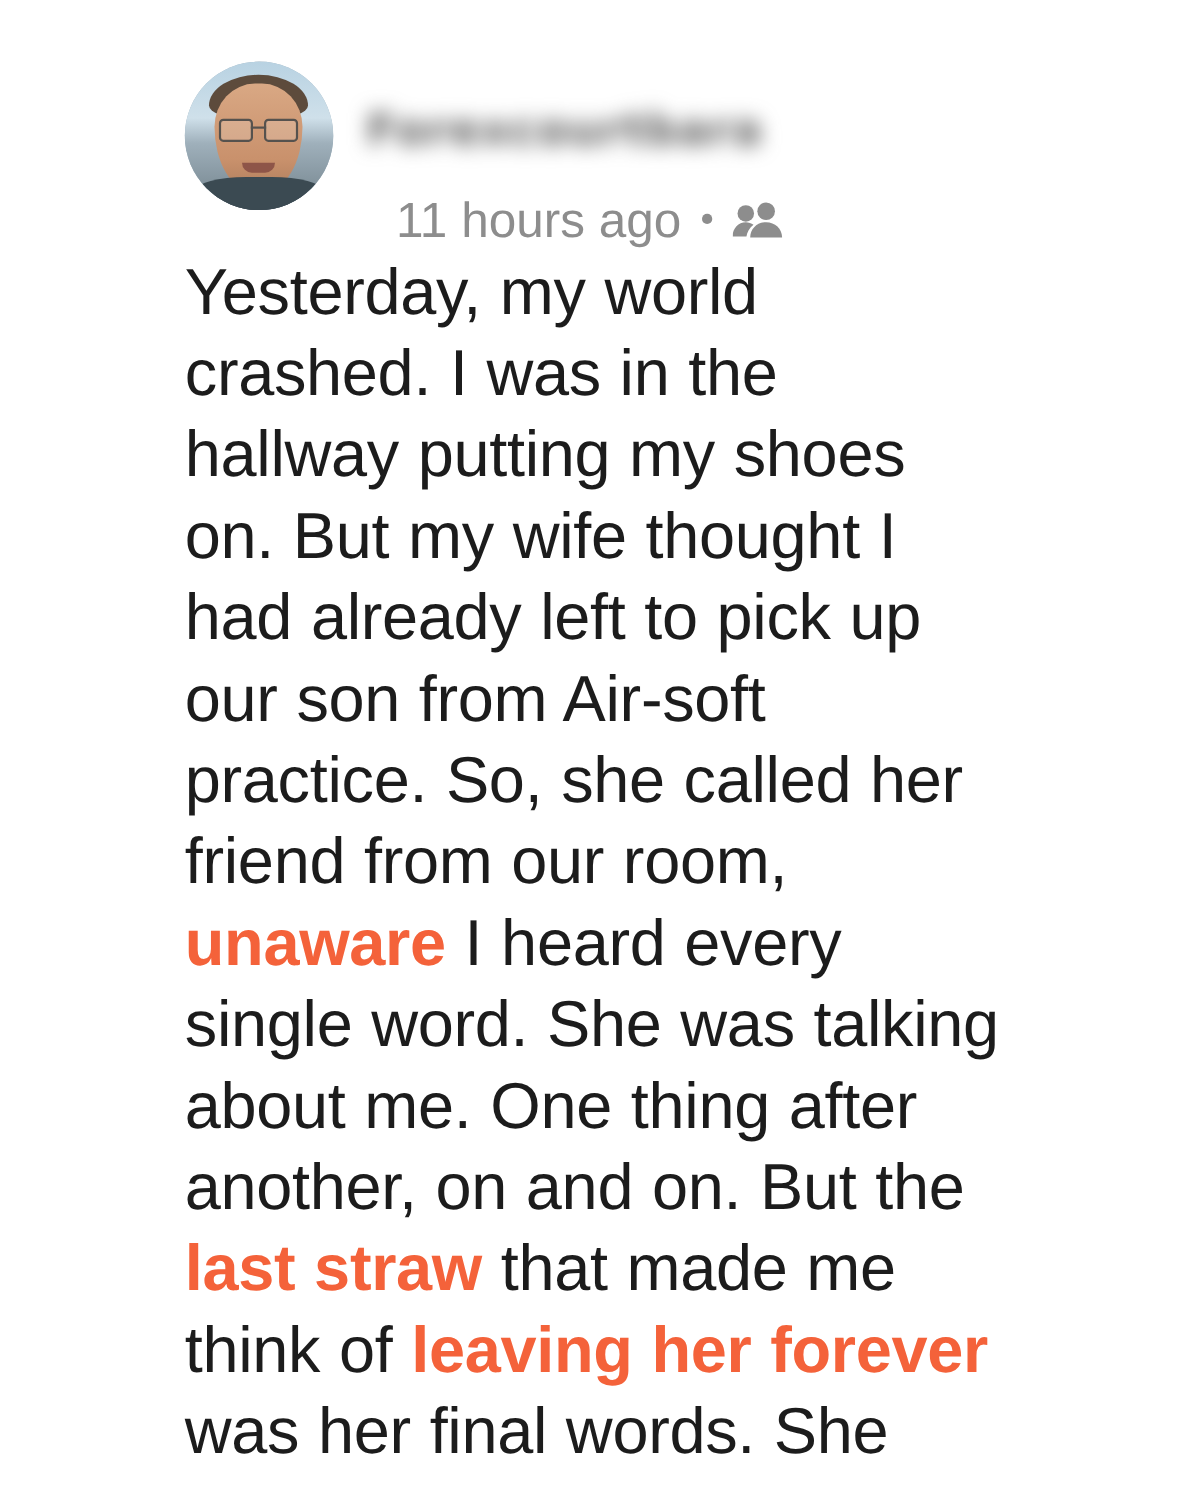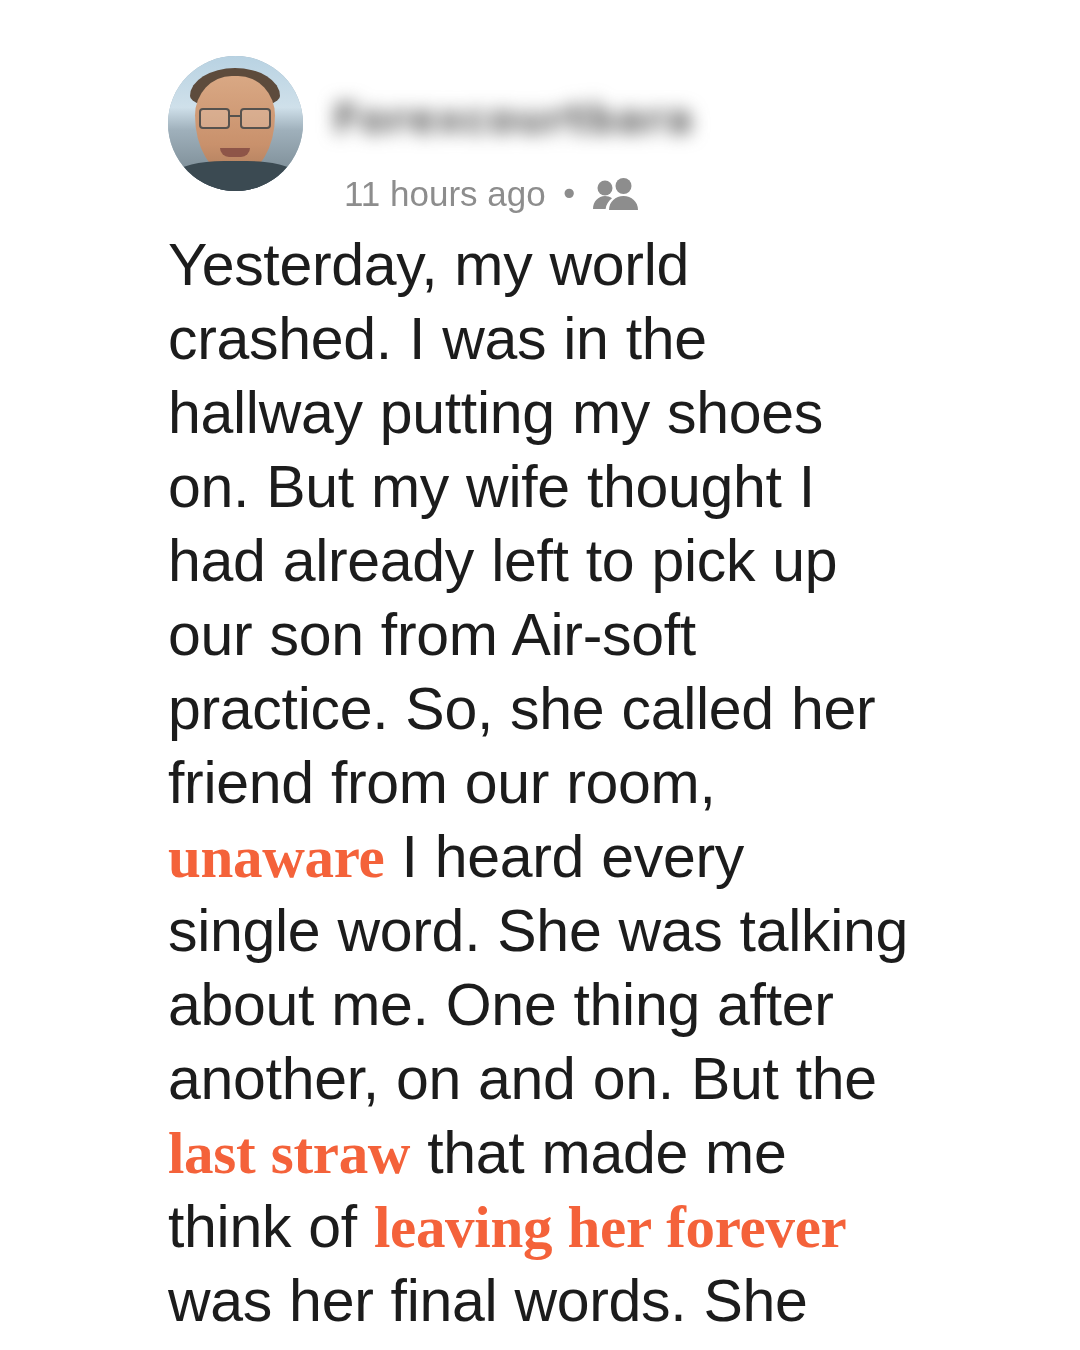--- a/index.html
+++ b/index.html
@@ -124,23 +124,24 @@
   }
   .meta-row {
     position: absolute;
     left: 176px;
     top: 118px;
     display: flex;
     align-items: center;
     gap: 14px;
   }
   .meta-time {
-    font-size: 35px;
+    font-size: 45px;
     color: #8d8d8d;
     font-family: "Liberation Sans", sans-serif;
+    margin-left: 16px;
   }
   .meta-dot {
     font-size: 32px;
     color: #8d8d8d;
     line-height: 1;
   }
   .audience-icon svg { display: block; }
 
   .post-body {
     position: absolute;
@@ -150,21 +151,20 @@
     font-family: "Liberation Sans", sans-serif;
     font-size: 59px;
     line-height: 74px;
     color: #1c1c1c;
     letter-spacing: -0.3px;
     word-spacing: 1px;
   }
   .hl {
     color: #f4623a;
     font-weight: 700;
-    font-family: Liberation Serif, serif;
   }
 </style>
 </head>
 <body>
 
 <div class="post">
 
   <div class="post-header">
 
     <div class="avatar">

